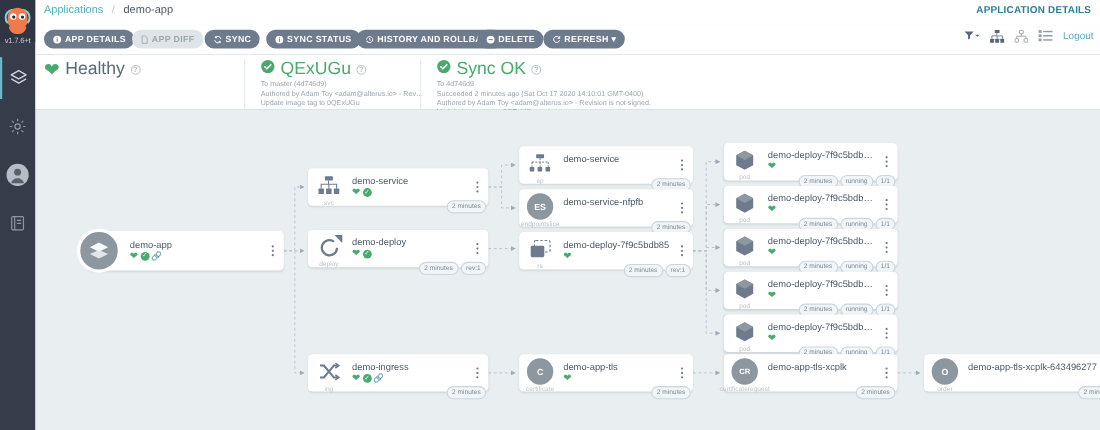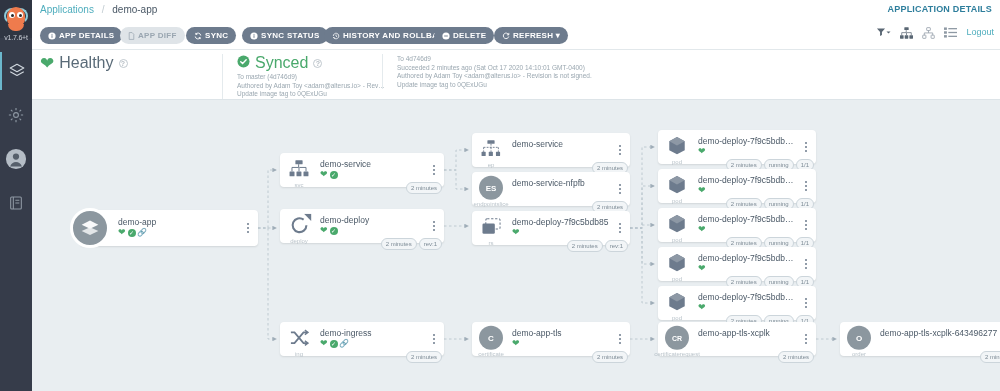--- a/index.html
+++ b/index.html
@@ -371,31 +371,41 @@
     </div>
 
     <div class="status-panel sep" style="left:190px">
       <div class="status-head">
         <span>
           <svg width="13" height="13" viewBox="0 0 16 16">
               <circle cx="8" cy="8" r="7.4" fill="#4aa96c"></circle>
               <path d="M4.6 8.2l2.3 2.3 4.4-4.6" stroke="#fff" stroke-width="1.7" fill="none" stroke-linecap="round"></path>
             </svg>
         </span>
-        <span class="shead-txt">Synced</span>
+        <span class="shead-txt">QExUGu</span>
         <span class="info-q">?</span>
       </div>
       <div class="status-lines">
         <div>To master (4d746d9)</div>
         <div>Authored by Adam Toy &lt;adam@alterus.io&gt; - Rev…</div>
         <div>Update image tag to 0QExUGu</div>
       </div>
     </div>
 
     <div class="status-panel sep" style="left:350px">
+      <div class="status-head">
+        <span>
+          <svg width="13" height="13" viewBox="0 0 16 16">
+              <circle cx="8" cy="8" r="7.4" fill="#4aa96c"></circle>
+              <path d="M4.6 8.2l2.3 2.3 4.4-4.6" stroke="#fff" stroke-width="1.7" fill="none" stroke-linecap="round"></path>
+            </svg>
+        </span>
+        <span class="shead-txt">Sync OK</span>
+        <span class="info-q">?</span>
+      </div>
       <div class="status-lines">
         <div>To 4d746d9</div>
         <div>Succeeded 2 minutes ago (Sat Oct 17 2020 14:10:01 GMT-0400)</div>
         <div>Authored by Adam Toy &lt;adam@alterus.io&gt; - Revision is not signed.</div>
         <div>Update image tag to 0QExUGu</div>
       </div>
     </div>
   </div>
 
   <div class="canvas">

